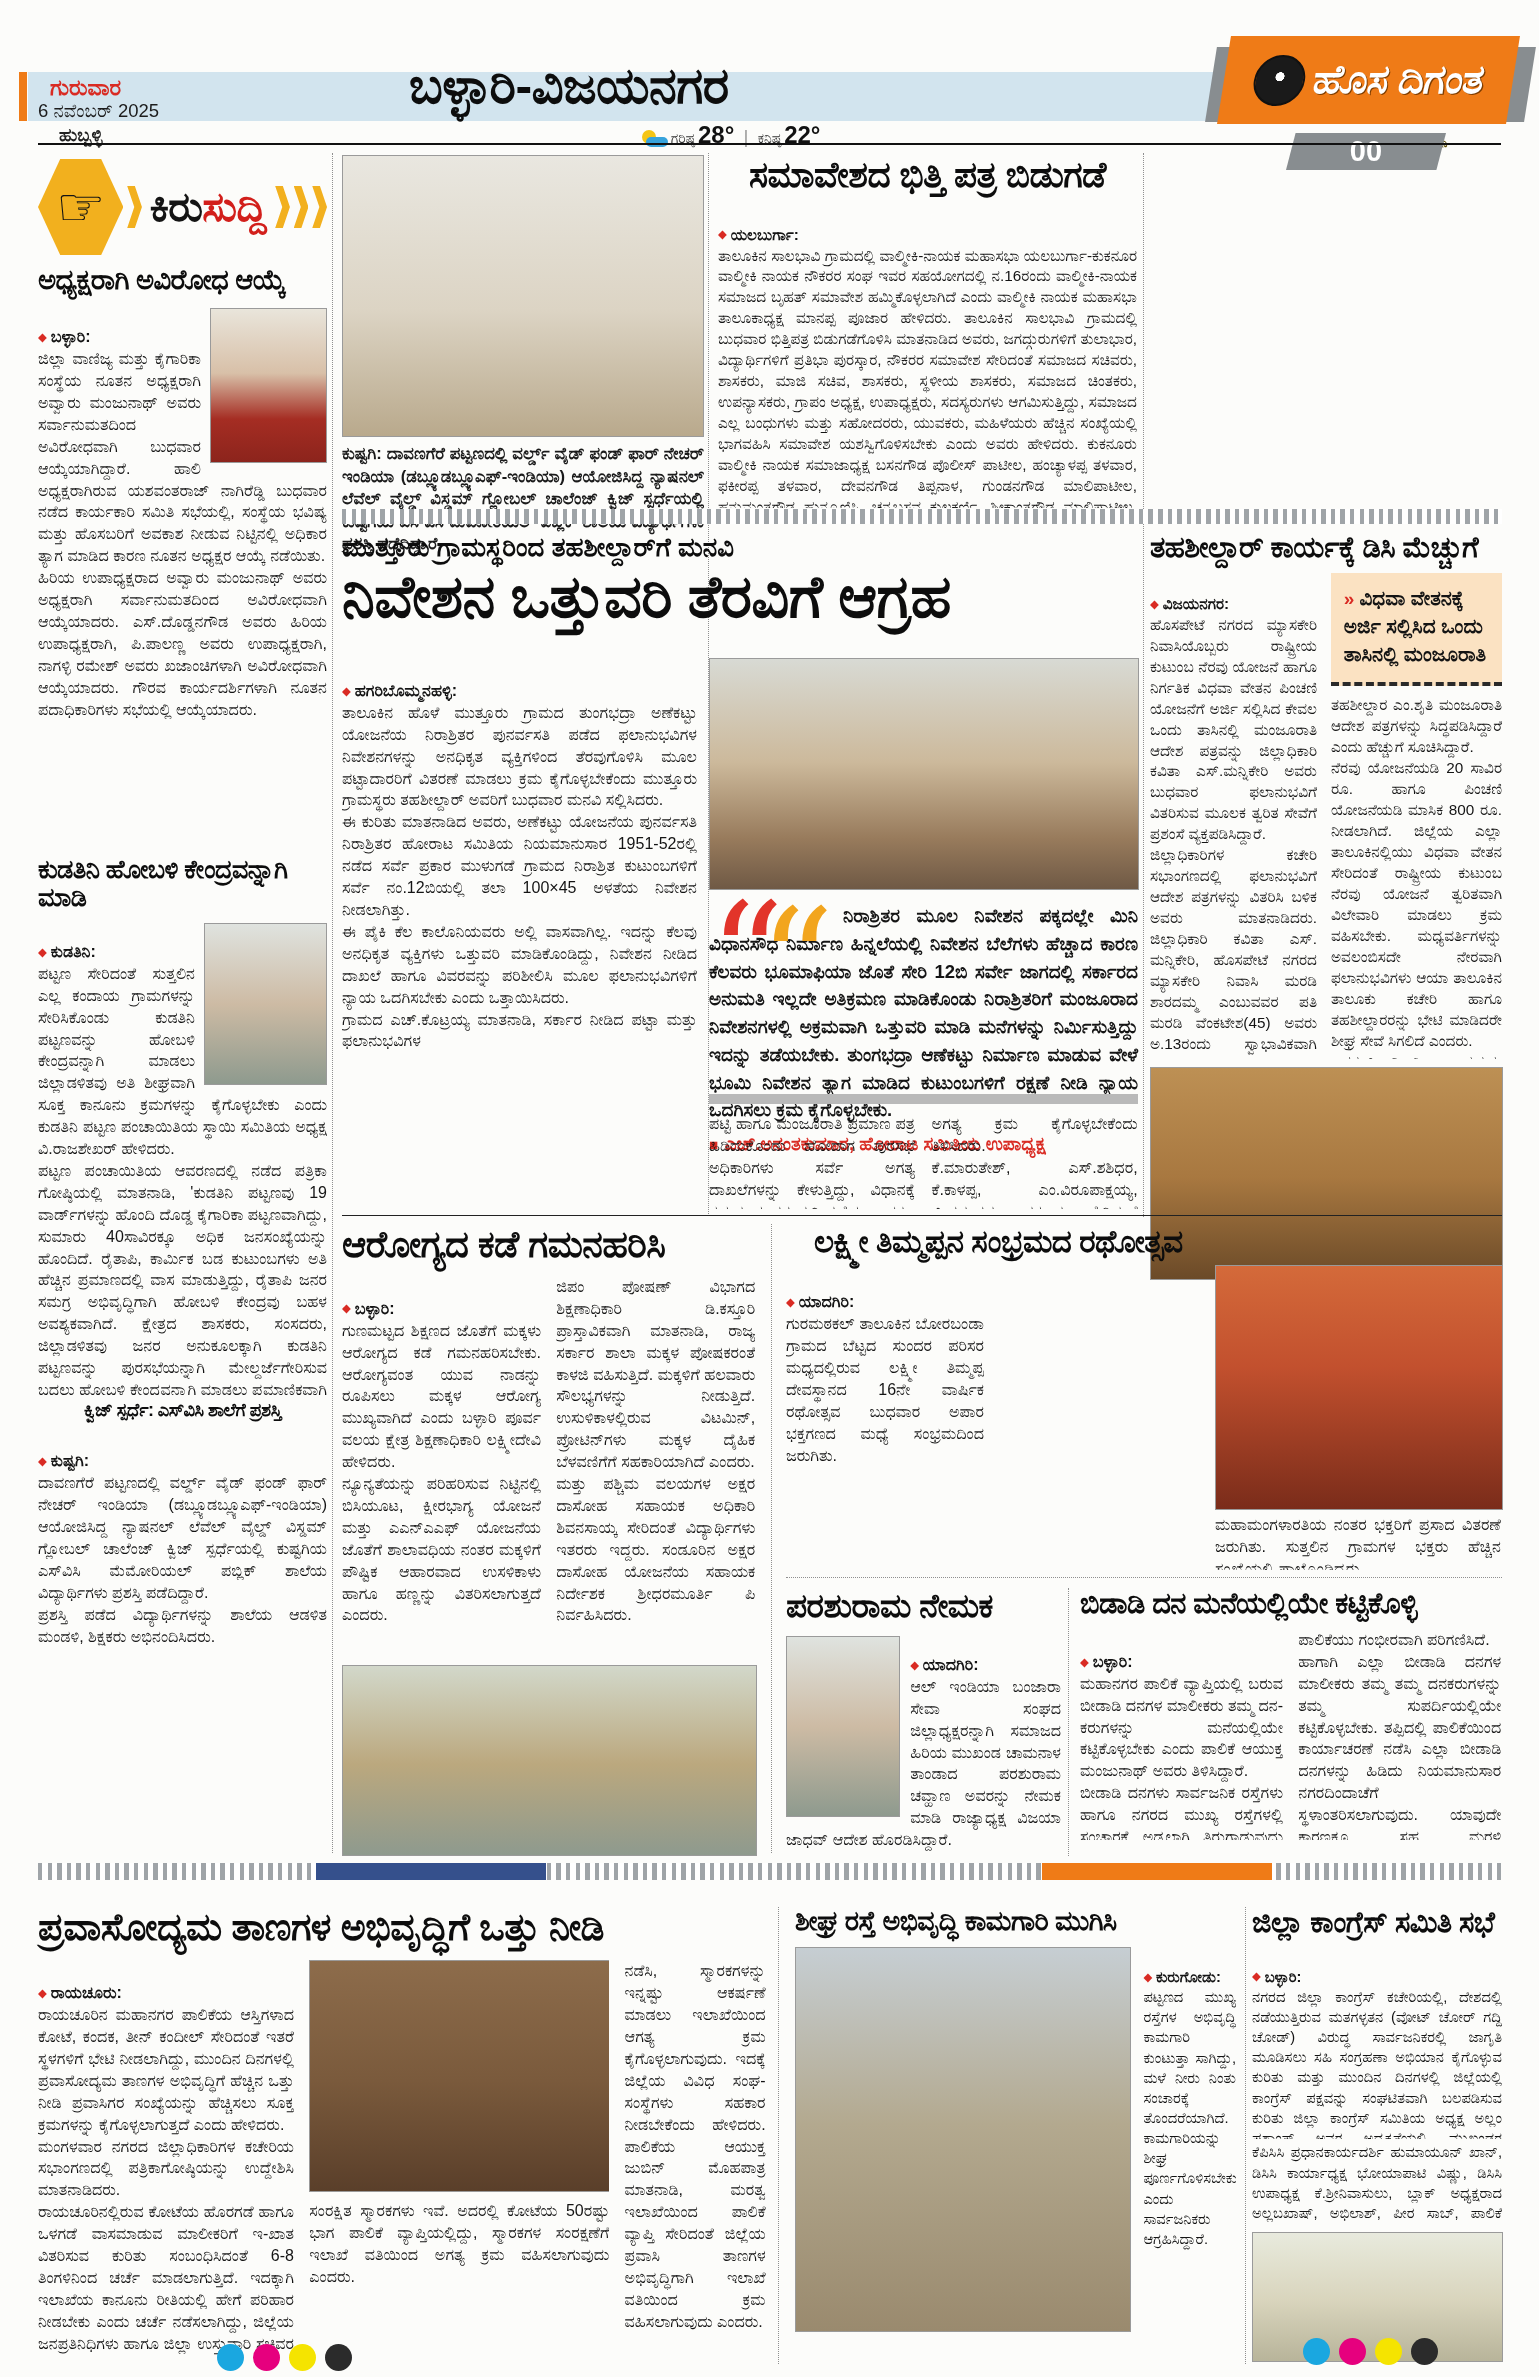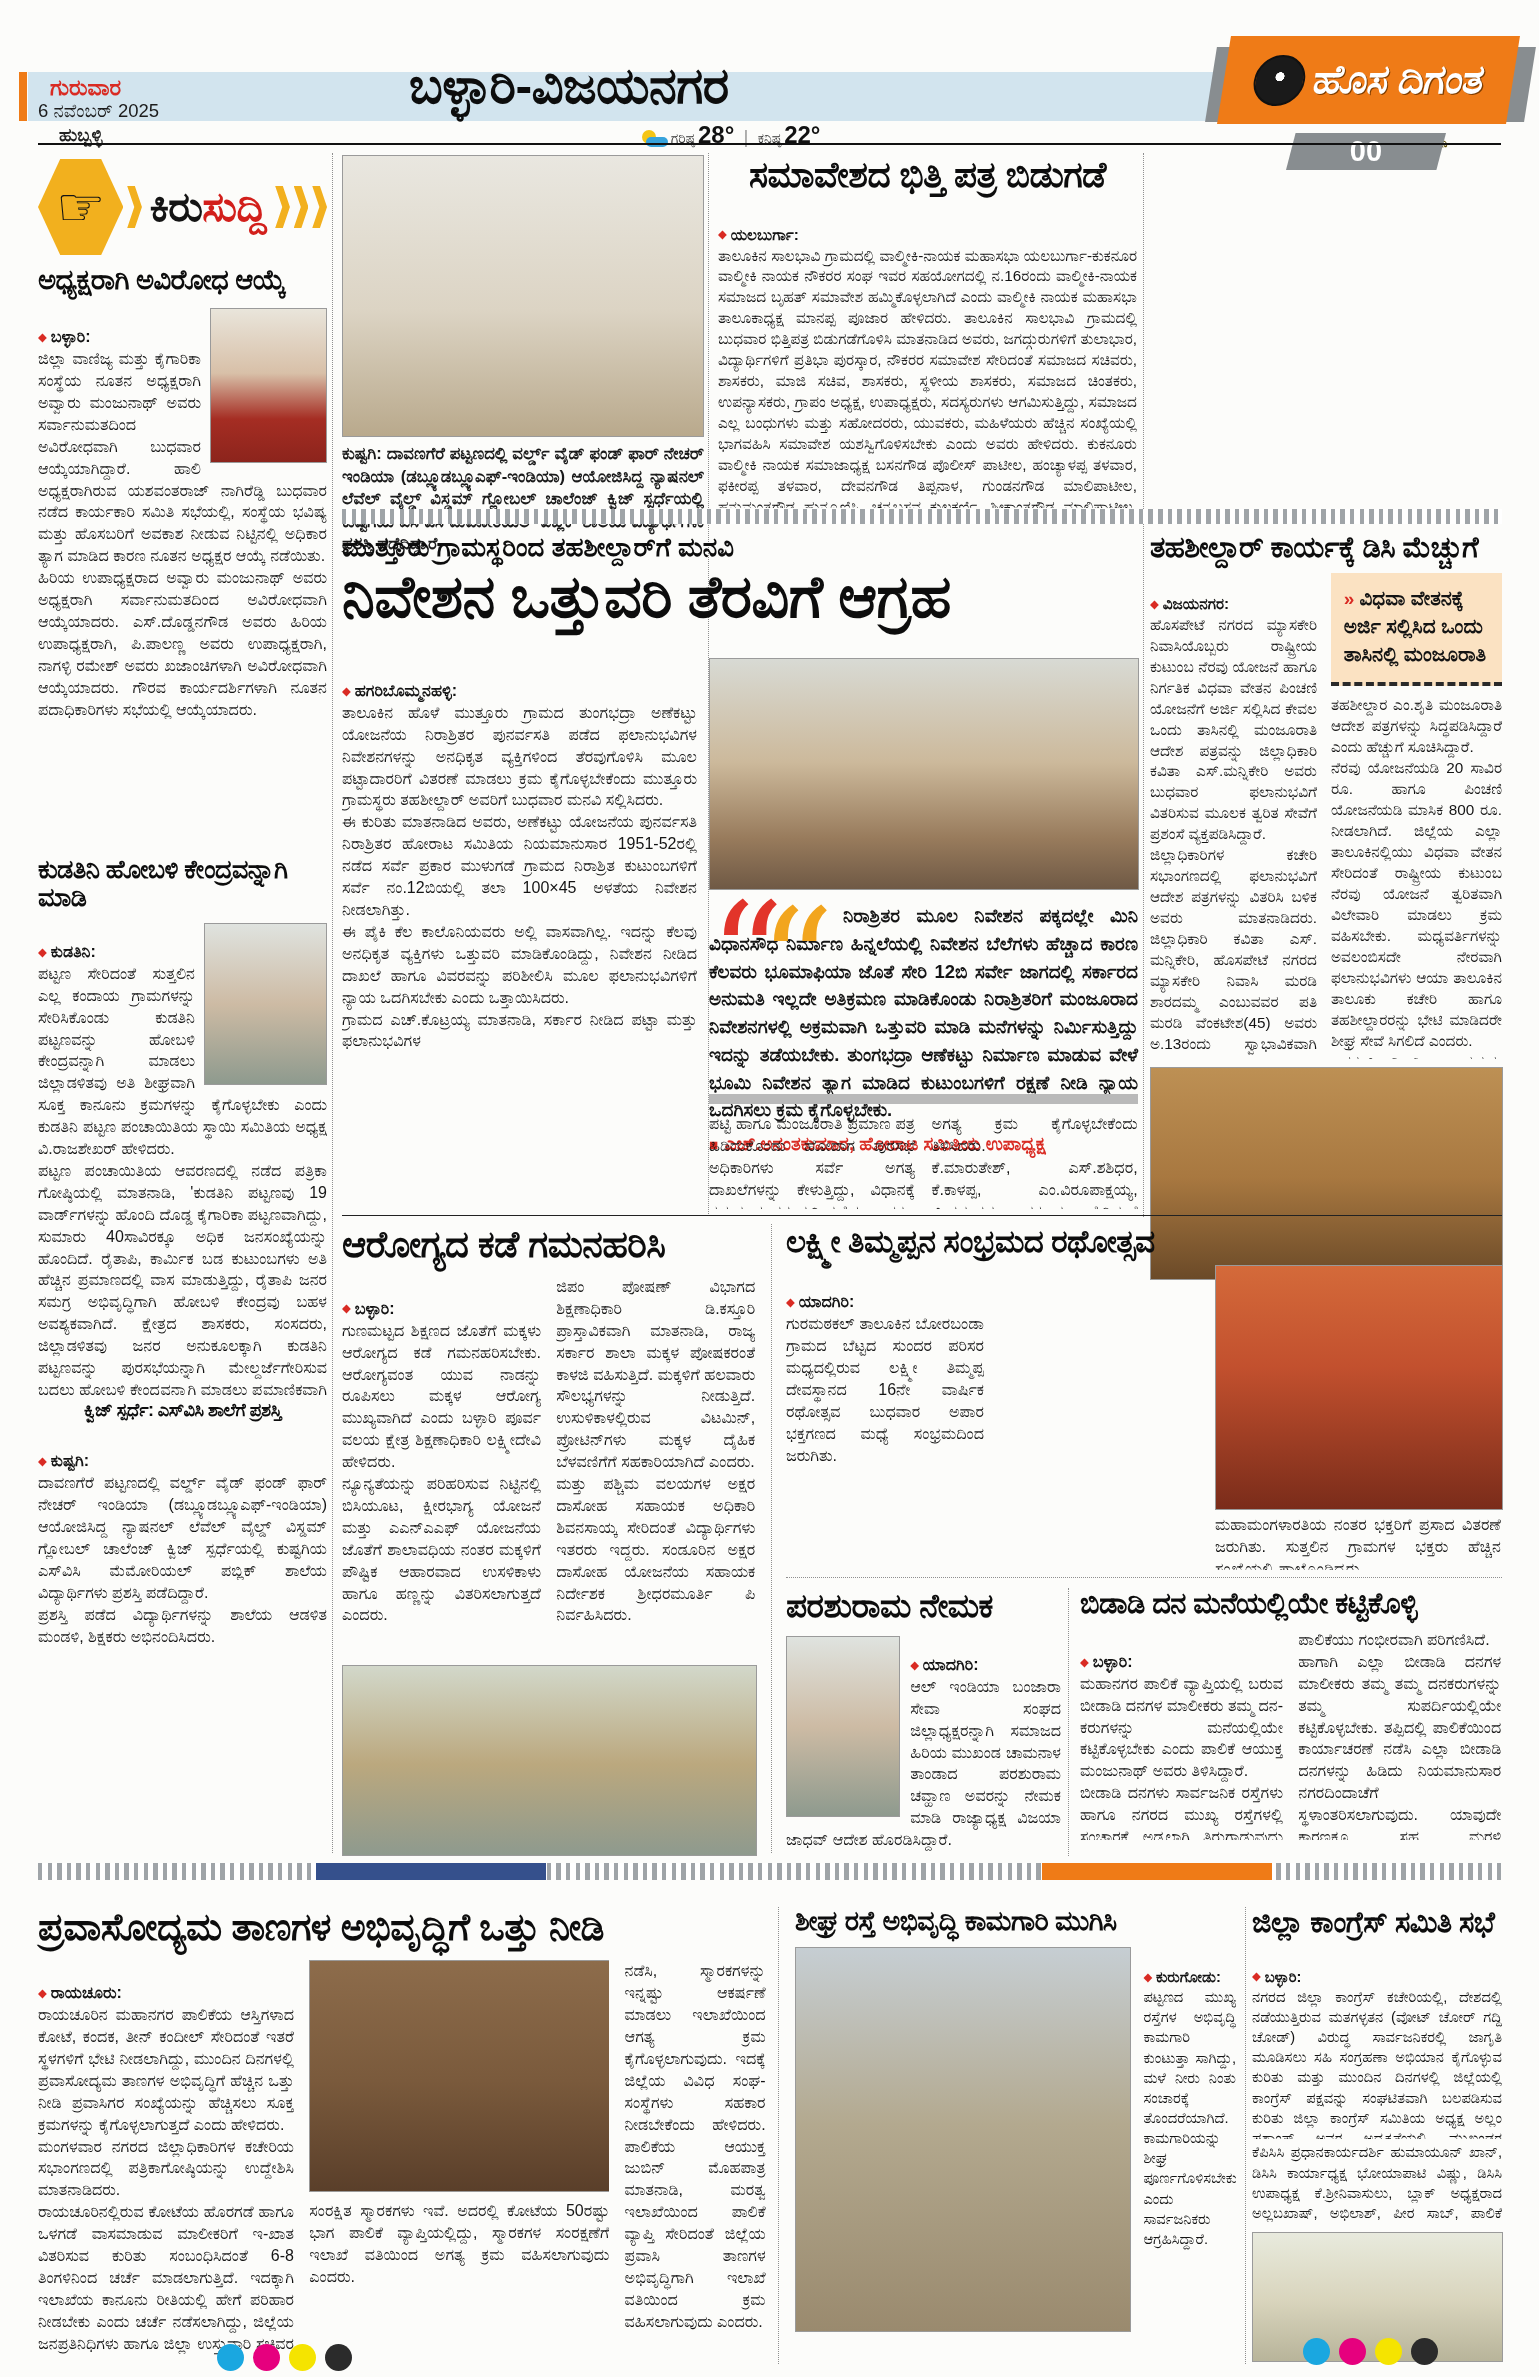--- a/index.html
+++ b/index.html
@@ -233,21 +233,21 @@
 ನ್ಯೂನ್ಯತೆಯನ್ನು ಪರಿಹರಿಸುವ ನಿಟ್ಟಿನಲ್ಲಿ ಬಿಸಿಯೂಟ, ಕ್ಷೀರಭಾಗ್ಯ ಯೋಜನೆ ಮತ್ತು ಎಎನ್ಎಎಫ್ ಯೋಜನೆಯ ಜೊತೆಗೆ ಶಾಲಾವಧಿಯ ನಂತರ ಮಕ್ಕಳಿಗೆ ಪೌಷ್ಟಿಕ ಆಹಾರವಾದ ಉಸಳಿಕಾಳು ಹಾಗೂ ಹಣ್ಣನ್ನು ವಿತರಿಸಲಾಗುತ್ತದೆ ಎಂದರು.</span>
         </p>
       </div>
       <div class="col bt" style="width:199px;height:383px;">ಜಿಪಂ ಪೋಷಣ್ ವಿಭಾಗದ ಶಿಕ್ಷಣಾಧಿಕಾರಿ ಡಿ.ಕಸ್ತೂರಿ ಪ್ರಾಸ್ತಾವಿಕವಾಗಿ ಮಾತನಾಡಿ, ರಾಜ್ಯ ಸರ್ಕಾರ ಶಾಲಾ ಮಕ್ಕಳ ಪೋಷಕರಂತೆ ಕಾಳಜಿ ವಹಿಸುತ್ತಿದೆ. ಮಕ್ಕಳಿಗೆ ಹಲವಾರು ಸೌಲಭ್ಯಗಳನ್ನು ನೀಡುತ್ತಿದೆ. ಉಸುಳಿಕಾಳಲ್ಲಿರುವ ವಿಟಮಿನ್, ಪ್ರೋಟಿನ್‌ಗಳು ಮಕ್ಕಳ ದೈಹಿಕ ಬೆಳವಣಿಗೆಗೆ ಸಹಕಾರಿಯಾಗಿದೆ ಎಂದರು.
 ಮತ್ತು ಪಶ್ಚಿಮ ವಲಯಗಳ ಅಕ್ಷರ ದಾಸೋಹ ಸಹಾಯಕ ಅಧಿಕಾರಿ ಶಿವನಸಾಯ್ಕ ಸೇರಿದಂತೆ ವಿದ್ಯಾರ್ಥಿಗಳು ಇತರರು ಇದ್ದರು. ಸಂಡೂರಿನ ಅಕ್ಷರ ದಾಸೋಹ ಯೋಜನೆಯ ಸಹಾಯಕ ನಿರ್ದೇಶಕ ಶ್ರೀಧರಮೂರ್ತಿ ಪಿ ನಿರ್ವಹಿಸಿದರು.</div>
     </div>
     <div class="photo ph-school" style="width:413px;height:189px;margin-top:6.4px;"></div>
   </div>
 
   <div class="abs" style="left:786px;top:1225px;width:716px;height:345px;">
-    <div class="hd" style="font-size:31px;margin-bottom:10.2px;">ಲಕ್ಷ್ಮೀ ತಿಮ್ಮಪ್ಪನ ಸಂಭ್ರಮದ ರಥೋತ್ಸವ</div>
+    <div class="hd" style="font-size:31px;margin-bottom:10.2px;margin-left:28px;">ಲಕ್ಷ್ಮೀ ತಿಮ್ಮಪ್ಪನ ಸಂಭ್ರಮದ ರಥೋತ್ಸವ</div>
     <div class="cols" style="gap:15.3px;width:415px;">
       <div class="col" style="width:198px;height:275px;">
         <p class="bt" style="margin:0;">
           <span class="dia">◆</span><b class="dl">ಯಾದಗಿರಿ:</b>
           <span>ಗುರಮಠಕಲ್ ತಾಲೂಕಿನ ಬೋರಬಂಡಾ ಗ್ರಾಮದ ಬೆಟ್ಟದ ಸುಂದರ ಪರಿಸರ ಮಧ್ಯದಲ್ಲಿರುವ ಲಕ್ಷ್ಮೀ ತಿಮ್ಮಪ್ಪ ದೇವಸ್ಥಾನದ 16ನೇ ವಾರ್ಷಿಕ ರಥೋತ್ಸವ ಬುಧವಾರ ಅಪಾರ ಭಕ್ತಗಣದ ಮಧ್ಯೆ ಸಂಭ್ರಮದಿಂದ ಜರುಗಿತು.</span>
         </p>
       </div>
     </div>
     <div class="abs photo ph-temple" style="left:429px;top:40px;width:286px;height:243px;"></div>
     <div class="abs bt" style="left:429px;top:289px;width:286px;height:56px;overflow:hidden;">ಮಹಾಮಂಗಳಾರತಿಯ ನಂತರ ಭಕ್ತರಿಗೆ ಪ್ರಸಾದ ವಿತರಣೆ ಜರುಗಿತು. ಸುತ್ತಲಿನ ಗ್ರಾಮಗಳ ಭಕ್ತರು ಹೆಚ್ಚಿನ ಸಂಖ್ಯೆಯಲ್ಲಿ ಪಾಲ್ಗೊಂಡಿದ್ದರು.</div>

